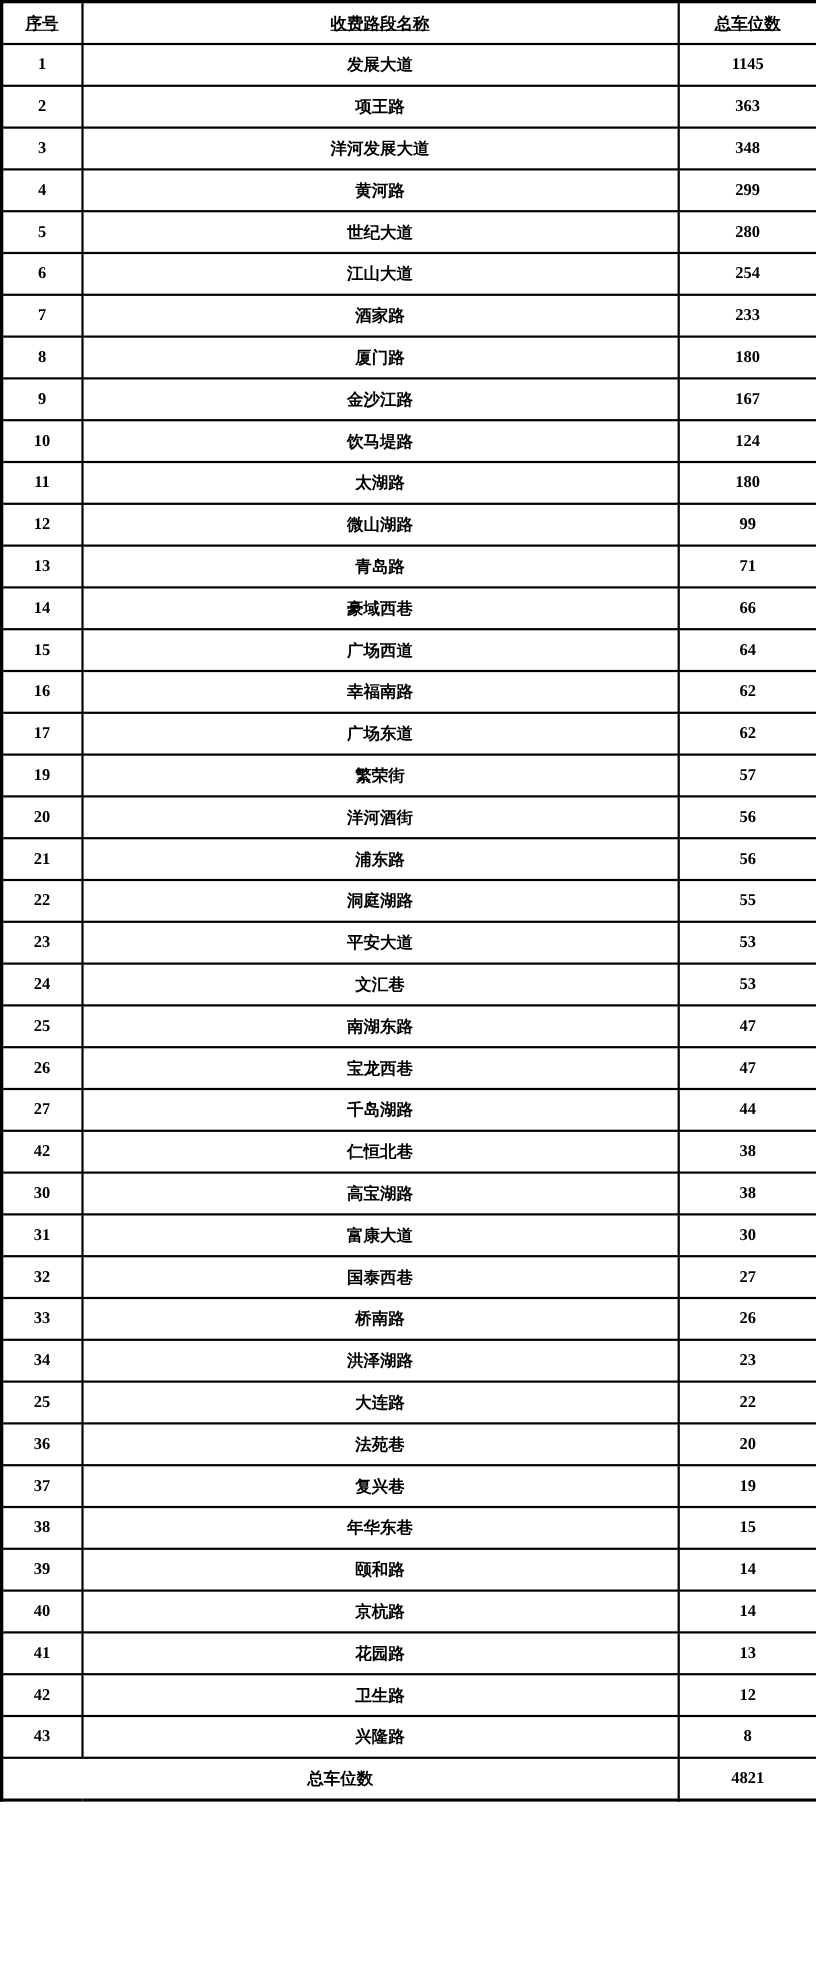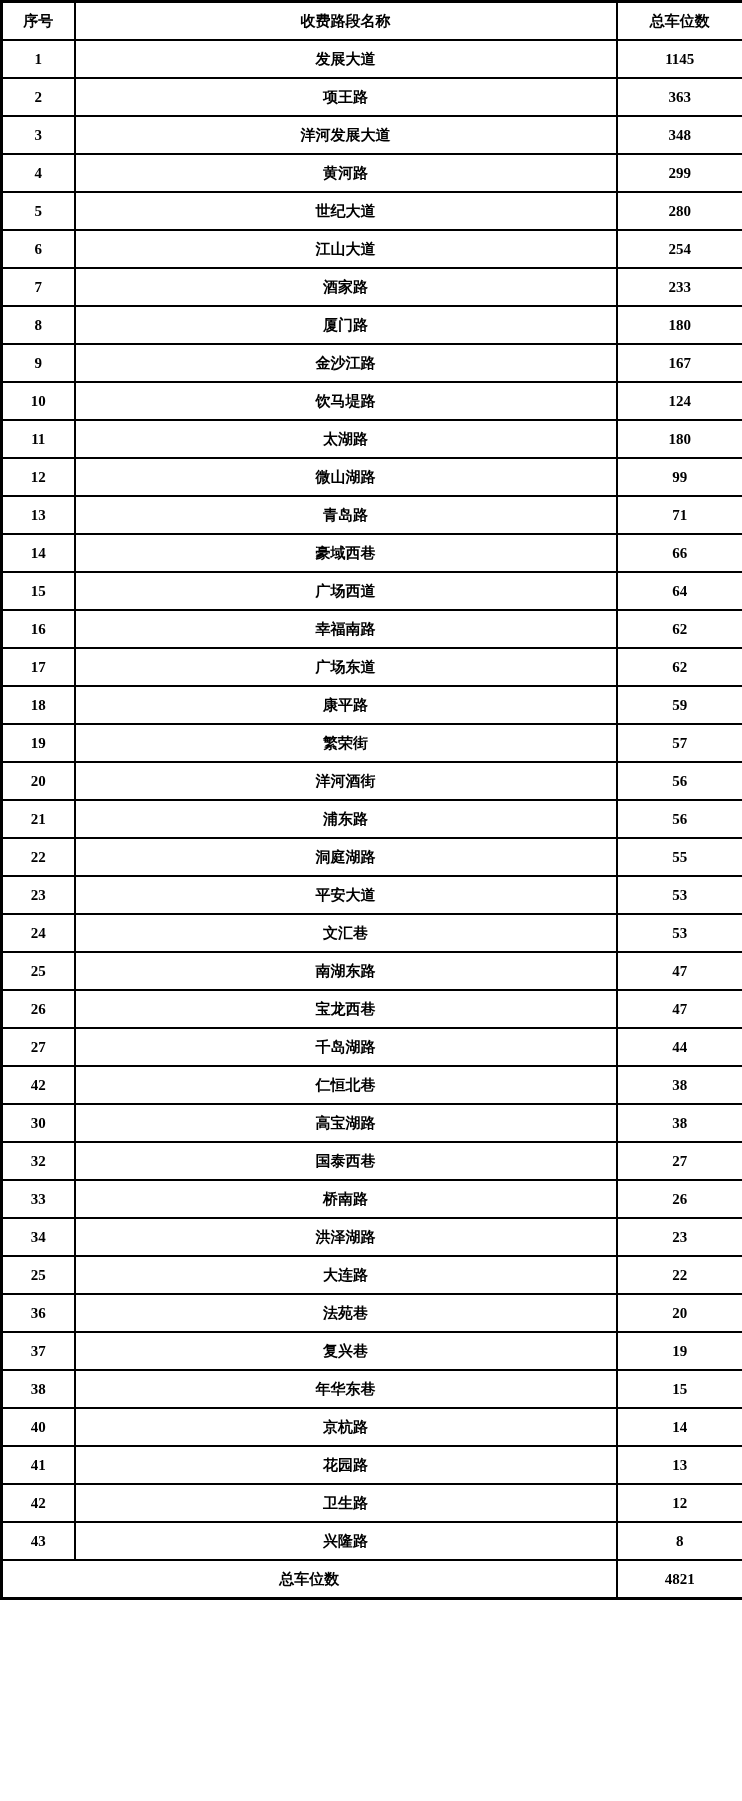--- a/index.html
+++ b/index.html
@@ -27,20 +27,21 @@
     vertical-align: middle;
     font-weight: bold;
     font-size: 15px;
     height: 36px; 
     padding: 0;
     overflow: hidden;
     white-space: nowrap;
   }
   thead th {
     font-size: 15px;
+    text-decoration: underline;
   }
   tfoot td {
     font-size: 15px;
   }
 </style>
 </head>
 <body>
 
 <table class="parking-table">
   <colgroup>
@@ -135,25 +136,20 @@
         <td>16</td>
         <td>幸福南路</td>
         <td>62</td>
       </tr>
       <tr>
         <td>17</td>
         <td>广场东道</td>
         <td>62</td>
       </tr>
       <tr>
-        <td>18</td>
-        <td>康平路</td>
-        <td>59</td>
-      </tr>
-      <tr>
         <td>19</td>
         <td>繁荣街</td>
         <td>57</td>
       </tr>
       <tr>
         <td>20</td>
         <td>洋河酒街</td>
         <td>56</td>
       </tr>
       <tr>
@@ -195,20 +191,25 @@
         <td>42</td>
         <td>仁恒北巷</td>
         <td>38</td>
       </tr>
       <tr>
         <td>30</td>
         <td>高宝湖路</td>
         <td>38</td>
       </tr>
       <tr>
+        <td>31</td>
+        <td>富康大道</td>
+        <td>30</td>
+      </tr>
+      <tr>
         <td>32</td>
         <td>国泰西巷</td>
         <td>27</td>
       </tr>
       <tr>
         <td>33</td>
         <td>桥南路</td>
         <td>26</td>
       </tr>
       <tr>
@@ -228,20 +229,25 @@
       </tr>
       <tr>
         <td>37</td>
         <td>复兴巷</td>
         <td>19</td>
       </tr>
       <tr>
         <td>38</td>
         <td>年华东巷</td>
         <td>15</td>
+      </tr>
+      <tr>
+        <td>39</td>
+        <td>颐和路</td>
+        <td>14</td>
       </tr>
       <tr>
         <td>40</td>
         <td>京杭路</td>
         <td>14</td>
       </tr>
       <tr>
         <td>41</td>
         <td>花园路</td>
         <td>13</td>

